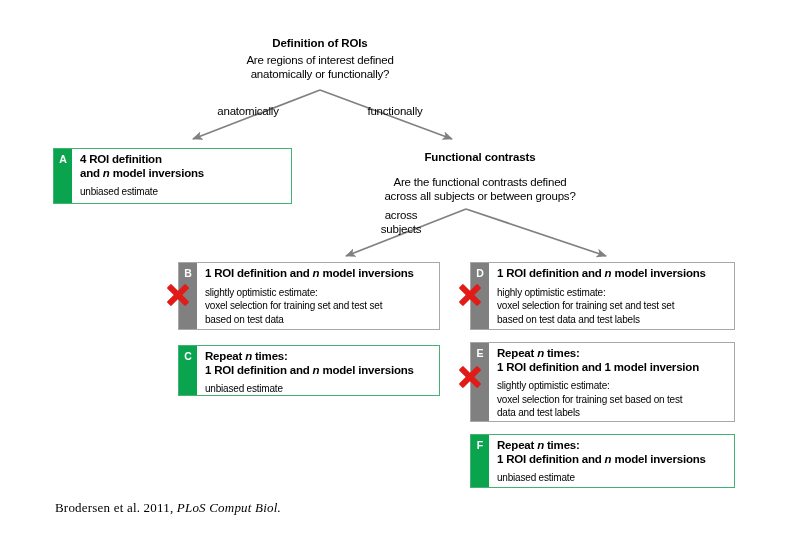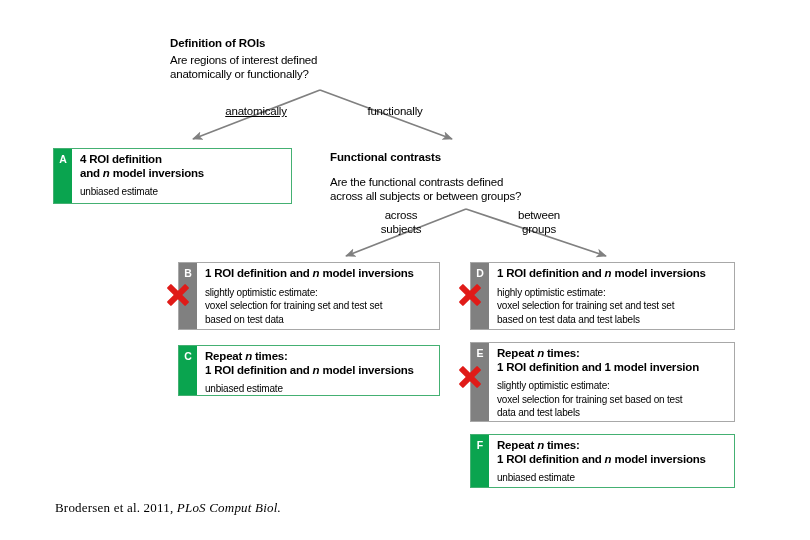--- a/index.html
+++ b/index.html
@@ -6,21 +6,21 @@
   body{
     width:810px;height:540px;
     background:#ffffff;
     font-family:"Liberation Sans", sans-serif;
     color:#000;
     overflow:hidden;
     position:relative;
   }
   #canvas{position:absolute;left:0;top:0;width:810px;height:540px;}
 
-  .node{position:absolute;}
+  .node{position:absolute;text-align:center;}
   .q-title{
     font-weight:bold;font-size:11.5px;line-height:14px;
     letter-spacing:-0.1px;
   }
   .q-body{
     font-size:11.5px;line-height:14px;letter-spacing:-0.2px;
   }
   .edge-label{
     position:absolute;font-size:11.5px;line-height:14px;
     text-align:center;letter-spacing:-0.2px;
@@ -111,37 +111,33 @@
 
     <path d="M466,209 L606,256" stroke="#808080" stroke-width="1.7" fill="none" marker-end="url(#ah)"></path>
   </svg>
 
   <div class="node" style="left:170px;top:36px;width:300px;">
     <div class="q-title">Definition of ROIs</div>
     <div class="q-body" style="margin-top:3px;">Are regions of interest defined</div>
     <div class="q-body">anatomically or functionally?</div>
   </div>
 
-  <div class="edge-label" style="left:196px;top:104px;width:120px;text-decoration:underline;">anatomically</div>
+  <div class="edge-label" style="left:188px;top:104px;width:120px;">anatomically</div>
   <div class="edge-label" style="left:335px;top:104px;width:120px;">functionally</div>
 
   <div class="node" style="left:330px;top:150px;width:300px;">
     <div class="q-title">Functional contrasts</div>
     <div class="q-body" style="margin-top:11px;">Are the functional contrasts defined</div>
     <div class="q-body">across all subjects or between groups?</div>
   </div>
 
   <div class="edge-label" style="left:346px;top:208px;width:110px;">
     <div>across</div>
     <div>subjects</div>
   </div>
-  <div class="edge-label" style="left:484px;top:208px;width:110px;">
-    <div>between</div>
-    <div>groups</div>
-  </div>
 
   <div class="box green" style="left:53px;top:148px;width:239px;height:56px;">
     <div class="tab green">A</div>
     <div class="box-body">
       <div class="box-head">
         <span>4 ROI definition</span>
       </div>
       <div class="box-head">
         and <i>n</i> model inversions
       </div>

